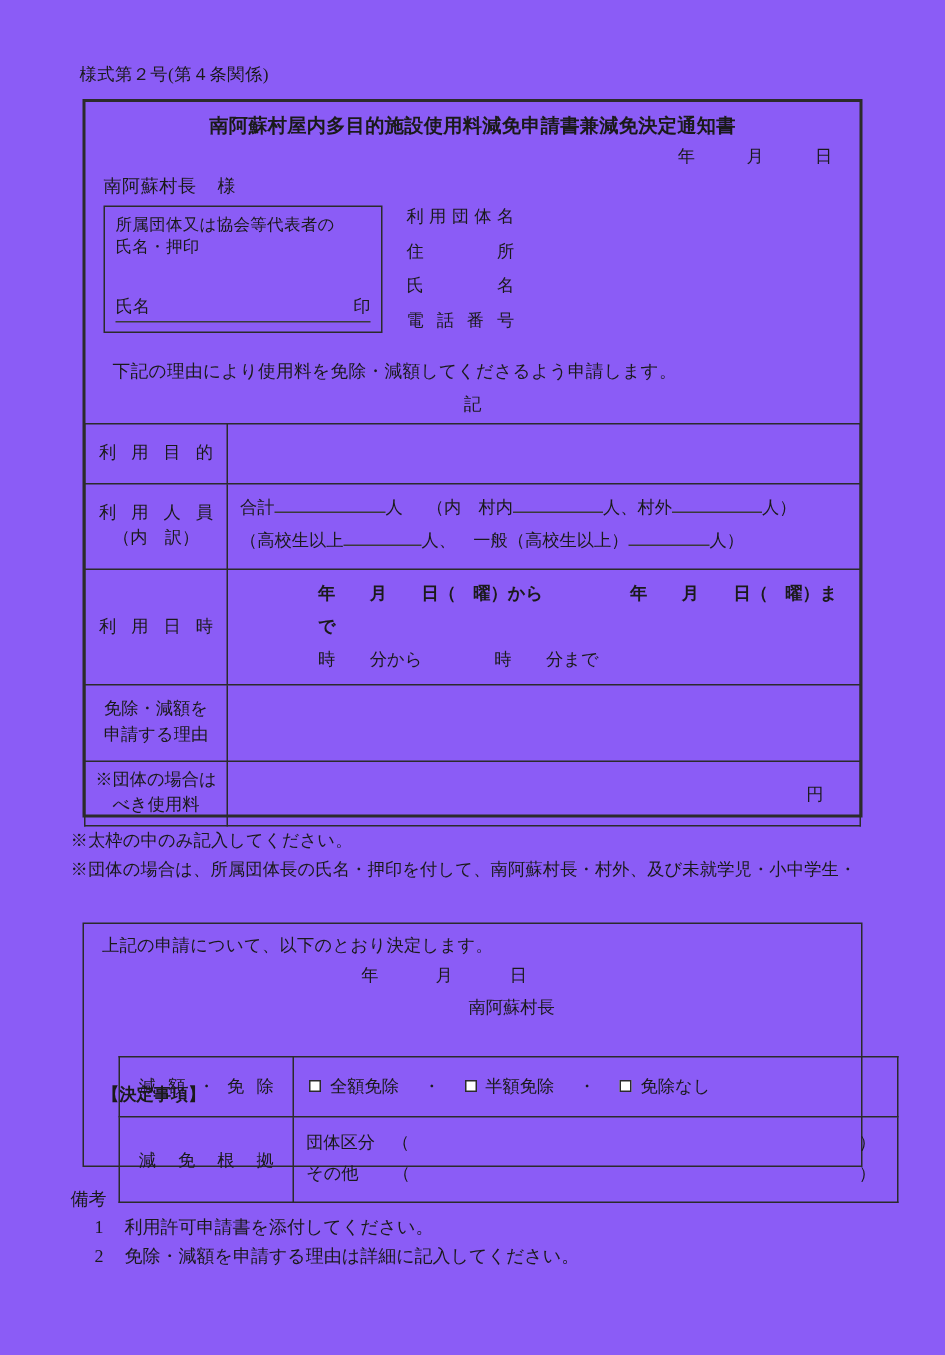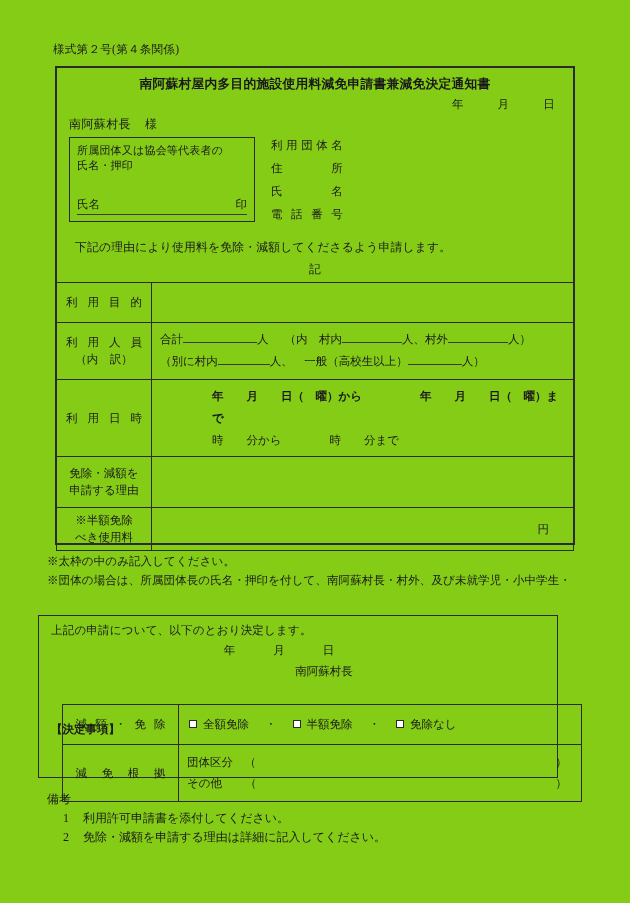--- a/index.html
+++ b/index.html
@@ -13,21 +13,21 @@
     height: 903px;
     position: relative;
     font-family: "Liberation Serif", "DejaVu Serif", serif;
     color: #1a1a1a;
     overflow: hidden;
   }
 
   .page {
     position: absolute;
     inset: 0;
-    background: #84cc16;
+    background: #8b5cf6;
   }
 
   
   .form-no {
     position: absolute;
     left: 53px;
     top: 42px;
     font-size: 11.5px;
     letter-spacing: 0.3px;
     white-space: nowrap;
@@ -213,21 +213,21 @@
     width: 540px;
     font-size: 11.5px;
     line-height: 1.62;
     letter-spacing: 0.1px;
   }
   .notes .n-ind { display: block; text-indent: 11px; }
 
   
   .decision-frame {
     position: absolute;
-    left: 38px;
+    left: 55px;
     top: 615px;
     width: 520px;
     height: 163px;
     border: 1px solid #2b2b2b;
     box-sizing: border-box;
   }
   .dec-sentence {
     position: absolute;
     left: 12px;
     top: 7px;
@@ -383,21 +383,21 @@
         <tr class="r-people">
           <td class="lbl">
             <span class="lbl4j">利 用 人 員</span><br>
             <span class="lbl-free">（内　訳）</span>
           </td>
           <td class="body">
             <span>
               <span>合計</span><span class="u-long u1"></span><span>人</span><span class="gap-sm"></span><span>（内　村内</span><span class="u-long u2"></span><span>人、村外</span><span class="u-long u3"></span><span>人）</span>
             </span><br>
             <span>
-              <span>（別に村内</span><span class="u-long u4"></span><span>人、　一般（高校生以上）</span><span class="u-long u5"></span><span>人）</span>
+              <span>（高校生以上</span><span class="u-long u4"></span><span>人、　一般（高校生以上）</span><span class="u-long u5"></span><span>人）</span>
             </span>
           </td>
         </tr>
 
         <tr class="r-datetime">
           <td class="lbl">
             <span class="lbl4j">利 用 日 時</span>
           </td>
           <td class="body">
             <span class="dt-line1"><span>年　　月　　日（　曜）から</span><span class="gap-xl"></span><span>年　　月　　日（　曜）まで</span></span>
@@ -409,21 +409,21 @@
         <tr class="r-reason">
           <td class="lbl">
             <span class="lbl-free">免除・減額を</span><br>
             <span class="lbl-free">申請する理由</span>
           </td>
           <td class="body"></td>
         </tr>
 
         <tr class="r-fee">
           <td class="lbl">
-            <span class="lbl-free">※半額免除</span><br>
+            <span class="lbl-free">※団体の場合は</span><br>
             <span class="lbl-free">べき使用料</span>
           </td>
           <td class="body">
             <span class="fee-yen">円</span>
           </td>
         </tr>
       </tbody>
     </table>
   </div>
 

